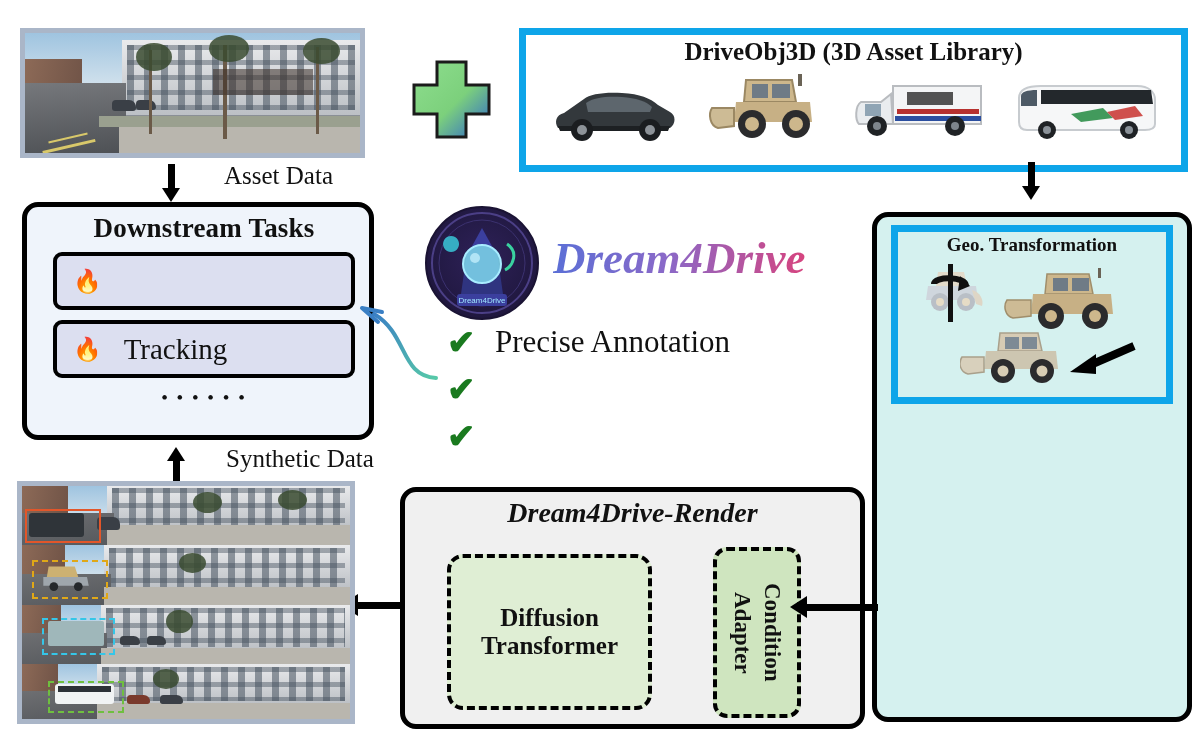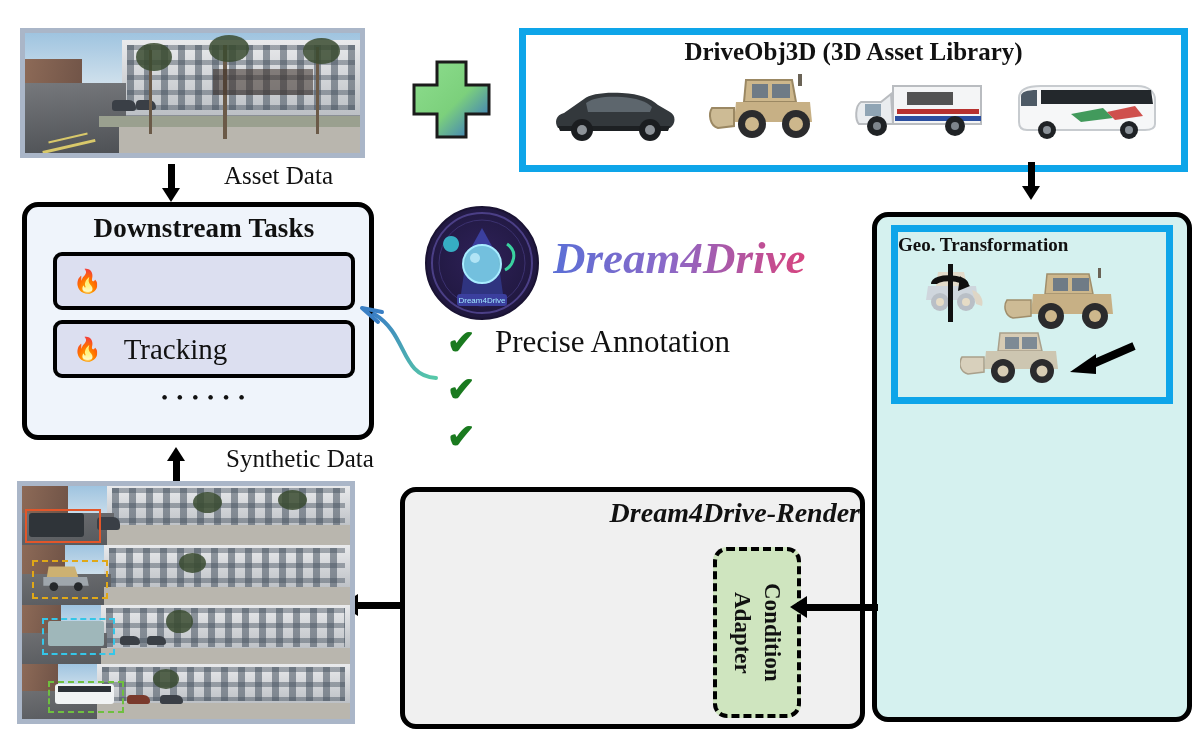--- a/index.html
+++ b/index.html
@@ -205,21 +205,21 @@
     <span class="chk" style="font-size:34px;width:48px;">✔</span>
   </div>
   <div style="display:flex;align-items:center;">
     <span class="chk" style="font-size:34px;width:48px;">✔</span>
   </div>
 </div>
 
 <div class="abs roundbox" style="left:872px;top:212px;width:310px;height:500px;background:#d5f1ef;">
 
   <div class="hardbox" style="margin:8px 14px 0 14px;height:165px;background:#d5f1ef;position:relative;">
-    <div style="font-size:19px;font-weight:bold;margin-top:2px;">Geo. Transformation</div>
+    <div style="text-align:center;font-size:19px;font-weight:bold;margin-top:2px;">Geo. Transformation</div>
 
     <svg class="abs" style="left:12px;top:32px;width:82px;height:62px;" viewBox="0 0 82 62">
       <path d="M28,8 L54,8 L57,22 L26,22 Z" fill="#e3dbcb"></path>
       <path d="M18,22 L66,22 L68,36 L16,36 Z" fill="#cfd6dd"></path>
       <path d="M62,26 C70,28 74,36 72,42 L66,40 Z" fill="#ded6c6"></path>
       <circle cx="30" cy="38" r="9" fill="#b9bfc6"></circle>
         <circle cx="30" cy="38" r="4" fill="#e6dcc6"></circle>
       <circle cx="56" cy="38" r="9" fill="#b9bfc6"></circle>
         <circle cx="56" cy="38" r="4" fill="#e6dcc6"></circle>
       <rect x="38" y="0" width="5" height="58" fill="#111"></rect>
@@ -259,22 +259,28 @@
   </div>
 
   <div class="abs" style="left:0;top:0;">
     
     
   </div>
 
 </div>
 
 <div class="abs roundbox" style="left:400px;top:487px;width:455px;height:232px;background:#f0f0f0;">
-  <div style="text-align:right;font-size:28px;font-weight:bold;font-style:italic;margin-top:5px;">Dream4Drive-Render</div>
-
+  <div style="text-align:center;font-size:28px;font-weight:bold;font-style:italic;margin-top:5px;">Dream4Drive-Render</div>
+
+  <div style="position:absolute;left:42px;top:62px;width:197px;height:148px;
+              border:4px dashed #000;border-radius:16px;background:#dfeed4;
+              display:flex;flex-direction:column;align-items:center;justify-content:center;">
+    <div style="font-size:25px;font-weight:bold;">Diffusion</div>
+    <div style="font-size:25px;font-weight:bold;">Transformer</div>
+  </div>
 
   <div class="abs" style="left:0;top:0;">
     
     
   </div>
 
   <div style="position:absolute;left:308px;top:55px;width:80px;height:163px;
               border:4px dashed #000;border-radius:14px;background:#cfe5bf;
               display:flex;align-items:center;justify-content:center;">
     <div class="vtext" style="font-size:23px;font-weight:bold;line-height:30px;text-align:center;">

